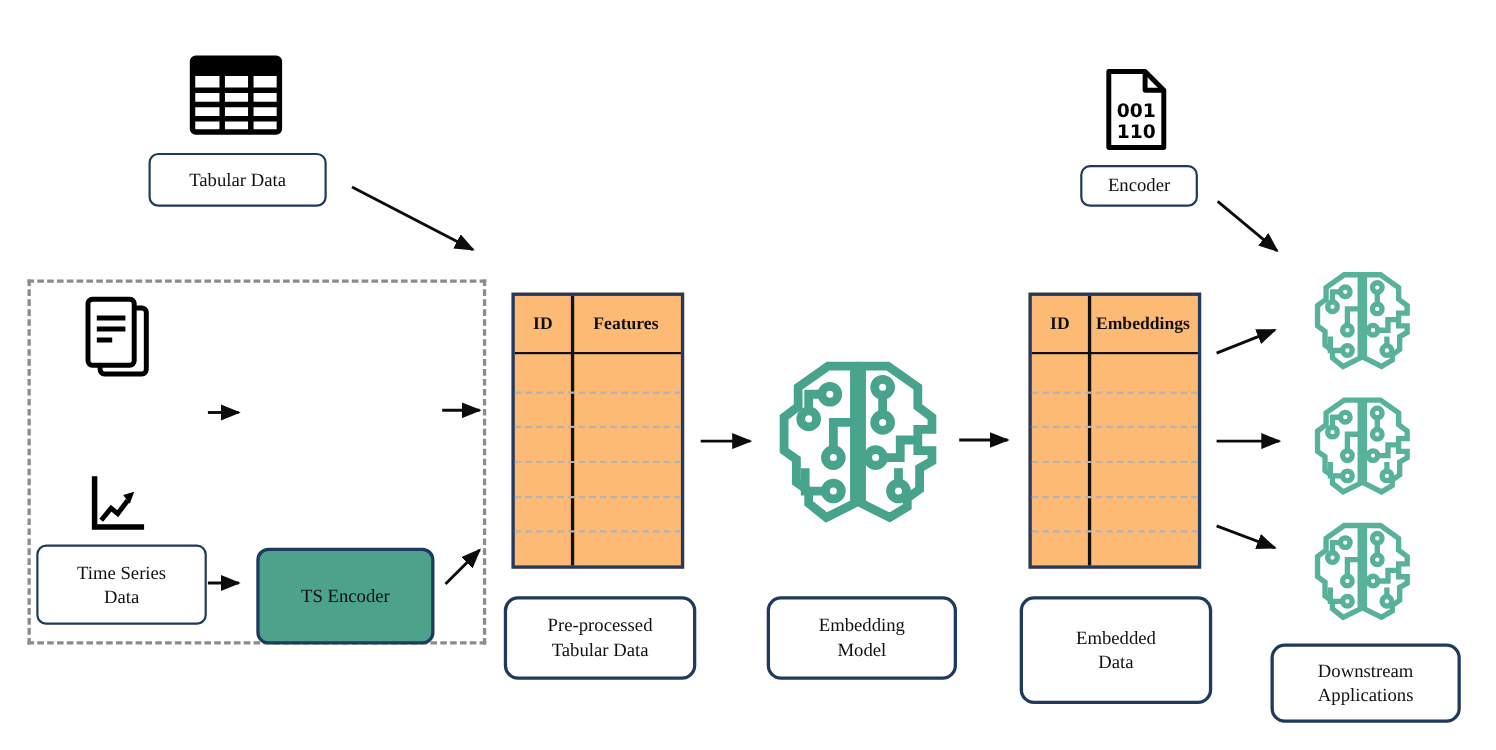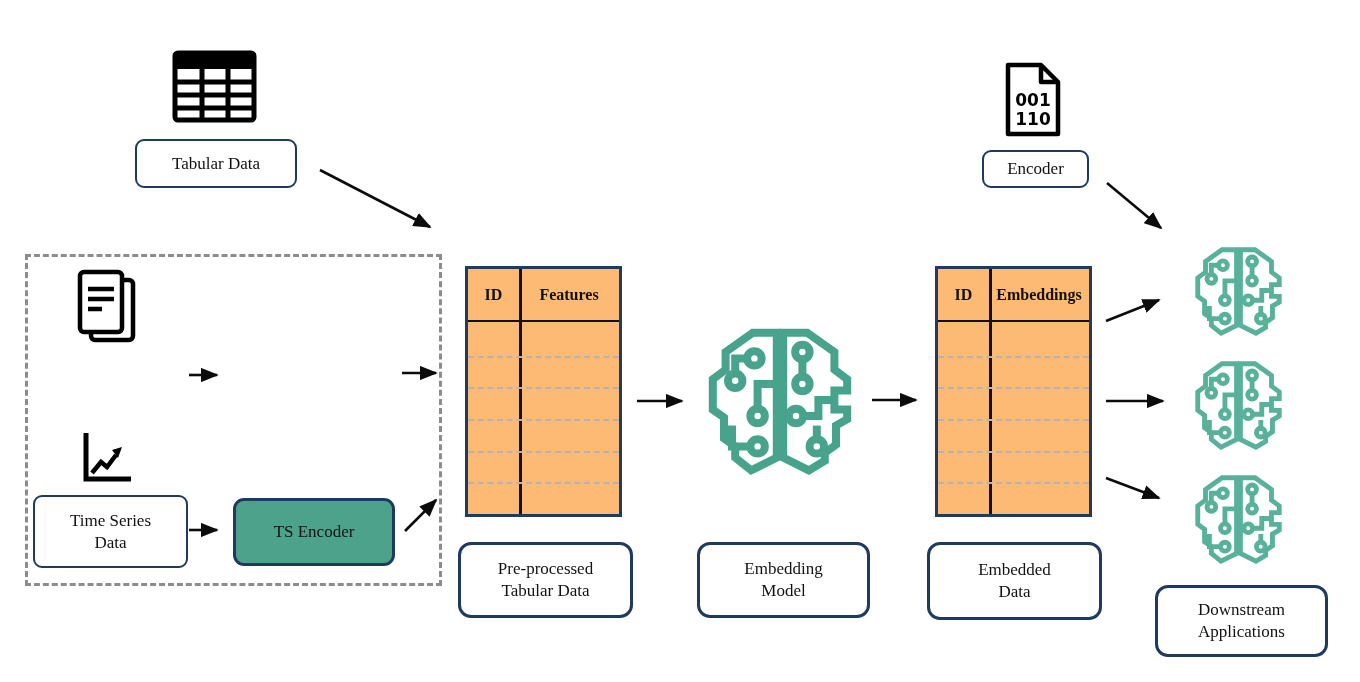--- a/index.html
+++ b/index.html
@@ -158,21 +158,21 @@
   <div class="abs layer2" style="left:81px; top:431px; width:52px; height:54px;">
     <svg width="52" height="54" viewBox="0 0 52 54">
       <path d="M5,2 V48 H50" stroke="#000000" stroke-width="5" fill="none"></path>
       <path d="M11,42 L20,31 L26,36 L35,24" stroke="#000000" stroke-width="4.5" fill="none"></path>
       <path d="M41,16 L31,19 L37,27 Z" fill="#000000"></path>
     </svg>
   </div>
 
   <div class="abs layer2 node" style="left:33px; top:495px; width:155px; height:73px;">Time Series
 Data</div>
-  <div class="abs layer2 node encoder" style="left:233px; top:498px; width:162px; height:68px;">TS Encoder</div>
+  <div class="abs layer2 node encoder" style="left:233px; top:498px; width:162px; height:88px;">TS Encoder</div>
 
   <div class="abs layer2 dtable" style="left:465px; top:266px; width:157px; height:251px;">
     <div class="vline"></div>
     <div class="head">
       <div class="c1">ID</div>
       <div class="c2">Features</div>
     </div>
     <div class="rows">
       <div class="row"></div>
       <div class="row"></div>
@@ -201,21 +201,21 @@
     </div>
     <div class="rows">
       <div class="row"></div>
       <div class="row"></div>
       <div class="row"></div>
       <div class="row"></div>
       <div class="row"></div>
       <div class="row"></div>
     </div>
   </div>
-  <div class="abs layer2 node caption" style="left:927px; top:542px; width:175px; height:78px;">Embedded
+  <div class="abs layer2 node caption" style="left:927px; top:542px; width:175px; height:98px;">Embedded
 Data</div>
 
   <div class="abs layer2" style="left:1003px; top:62px; width:60px; height:75px;">
     <svg width="60" height="75" viewBox="0 0 60 75">
       <path d="M5,3 H38 L55,20 V72 H5 Z" fill="#ffffff" stroke="#000000" stroke-width="4.5" stroke-linejoin="round"></path>
       <path d="M38,3 V20 H55" fill="none" stroke="#000000" stroke-width="4.5" stroke-linejoin="round"></path>
       <text x="30" y="44" text-anchor="middle" font-family="DejaVu Sans, sans-serif" font-size="17" font-weight="700" fill="#000000">001</text>
       <text x="30" y="63" text-anchor="middle" font-family="DejaVu Sans, sans-serif" font-size="17" font-weight="700" fill="#000000">110</text>
     </svg>
   </div>

